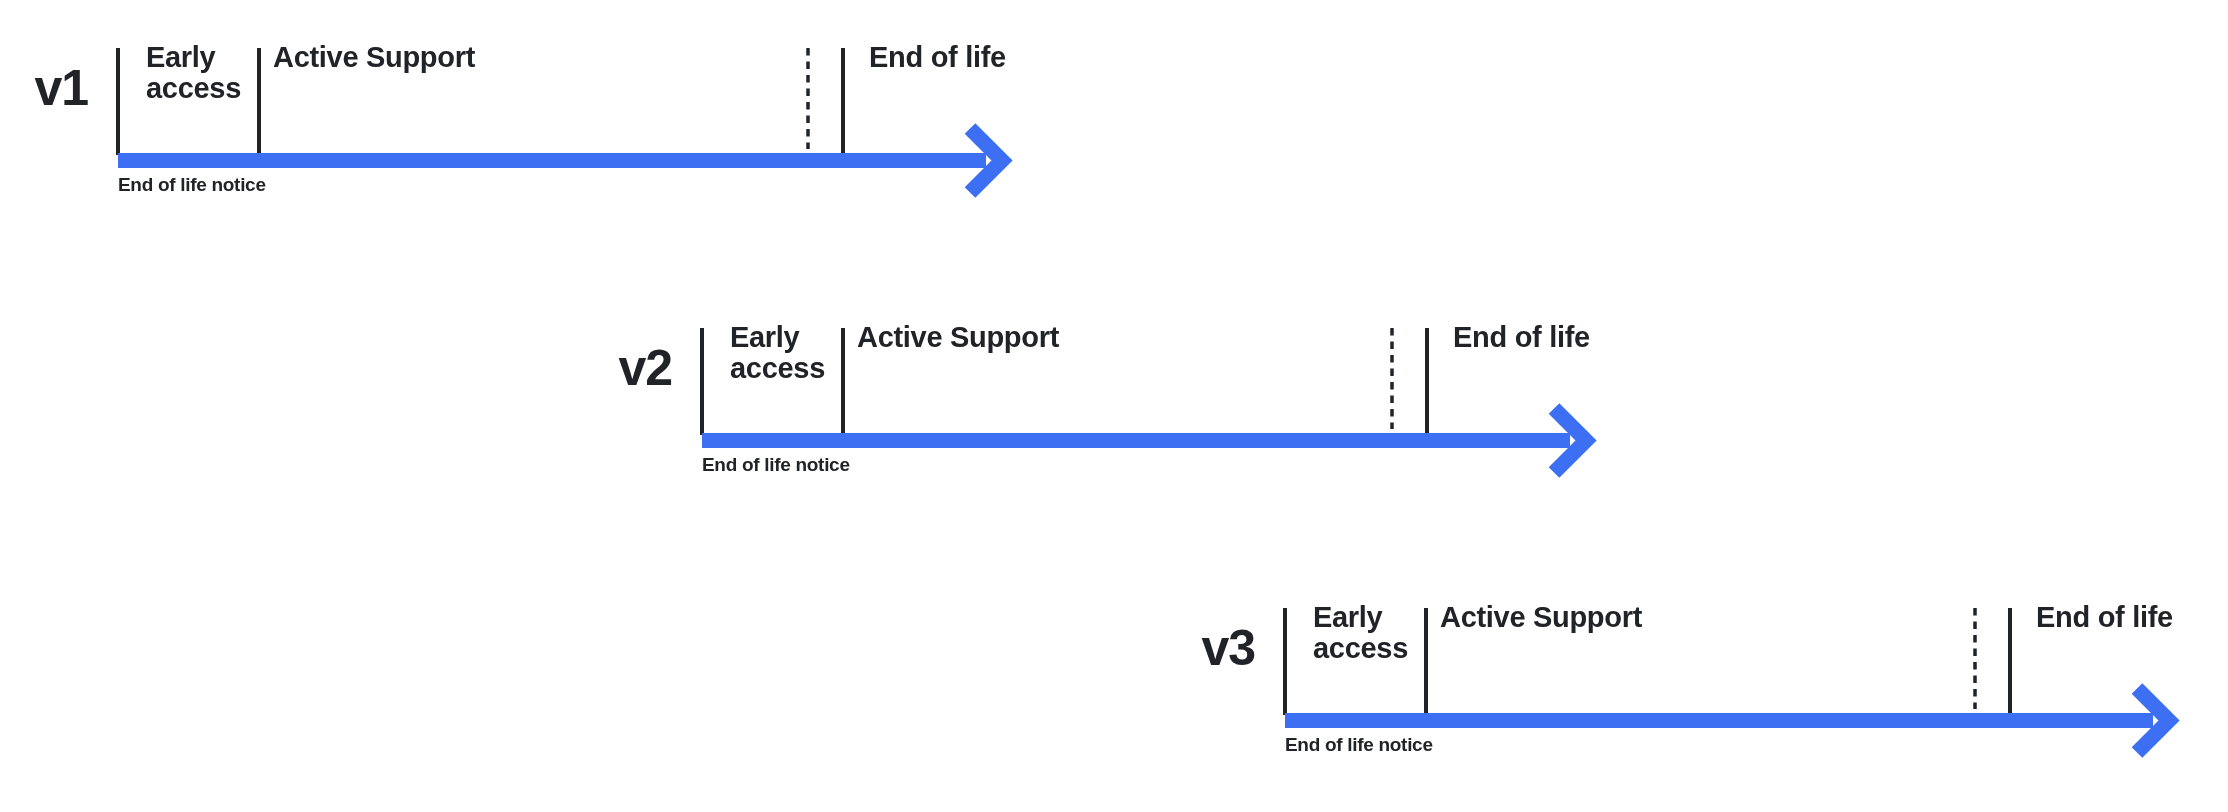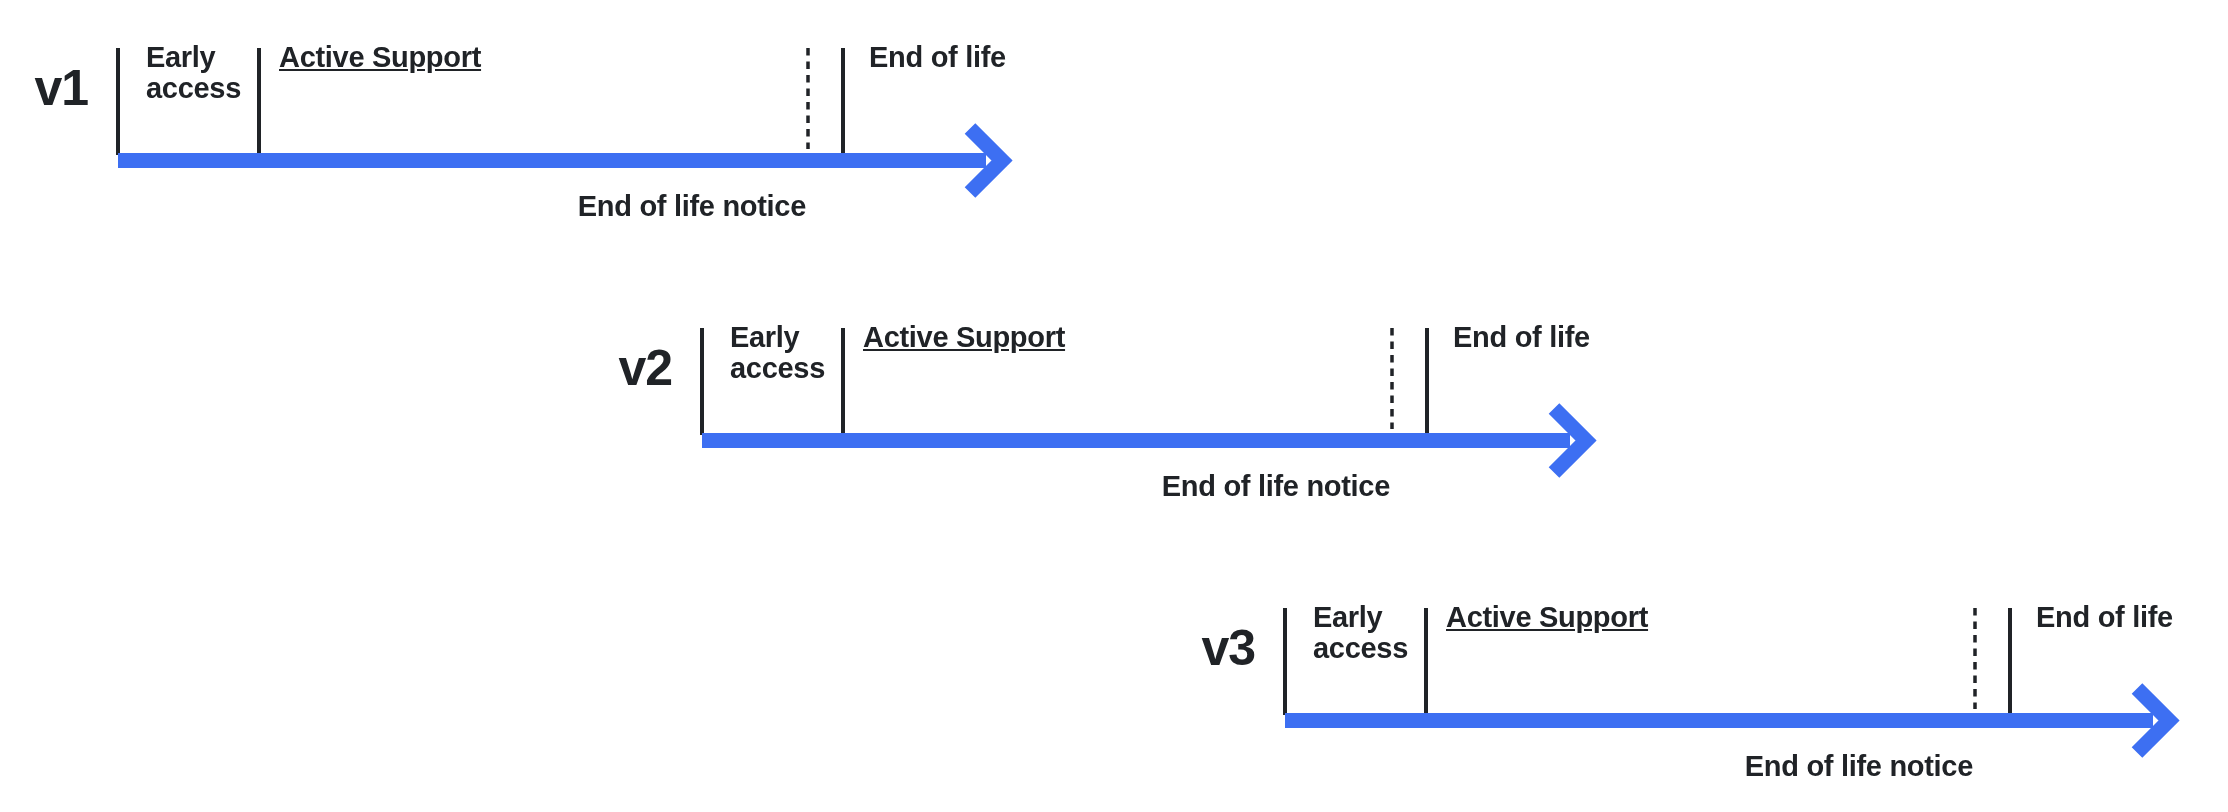--- a/index.html
+++ b/index.html
@@ -47,28 +47,27 @@
     line-height: 31px;
     letter-spacing: -0.3px;
     color: var(--ink);
     white-space: nowrap;
   }
   .phase-early {
     left: 28px;
     width: 112px;
     white-space: normal;
   }
-  .phase-active { left: 161px; text-decoration: underline; }
+  .phase-active { left: 155px; }
   .phase-eol { left: 751px; }
   .notice-label {
     position: absolute;
-    left: 0; top: 143px;
+    left: 0; top: 121px;
     width: 688px;
-    text-align: right;
-    font-size: 29px;
+    font-size: 19px;
     font-weight: 700;
     line-height: 31px;
     letter-spacing: -0.3px;
     color: var(--ink);
     white-space: nowrap;
   }
   .tick { stroke: var(--ink); }
   .arrow-part { color: var(--blue); }
 </style>
 </head>

